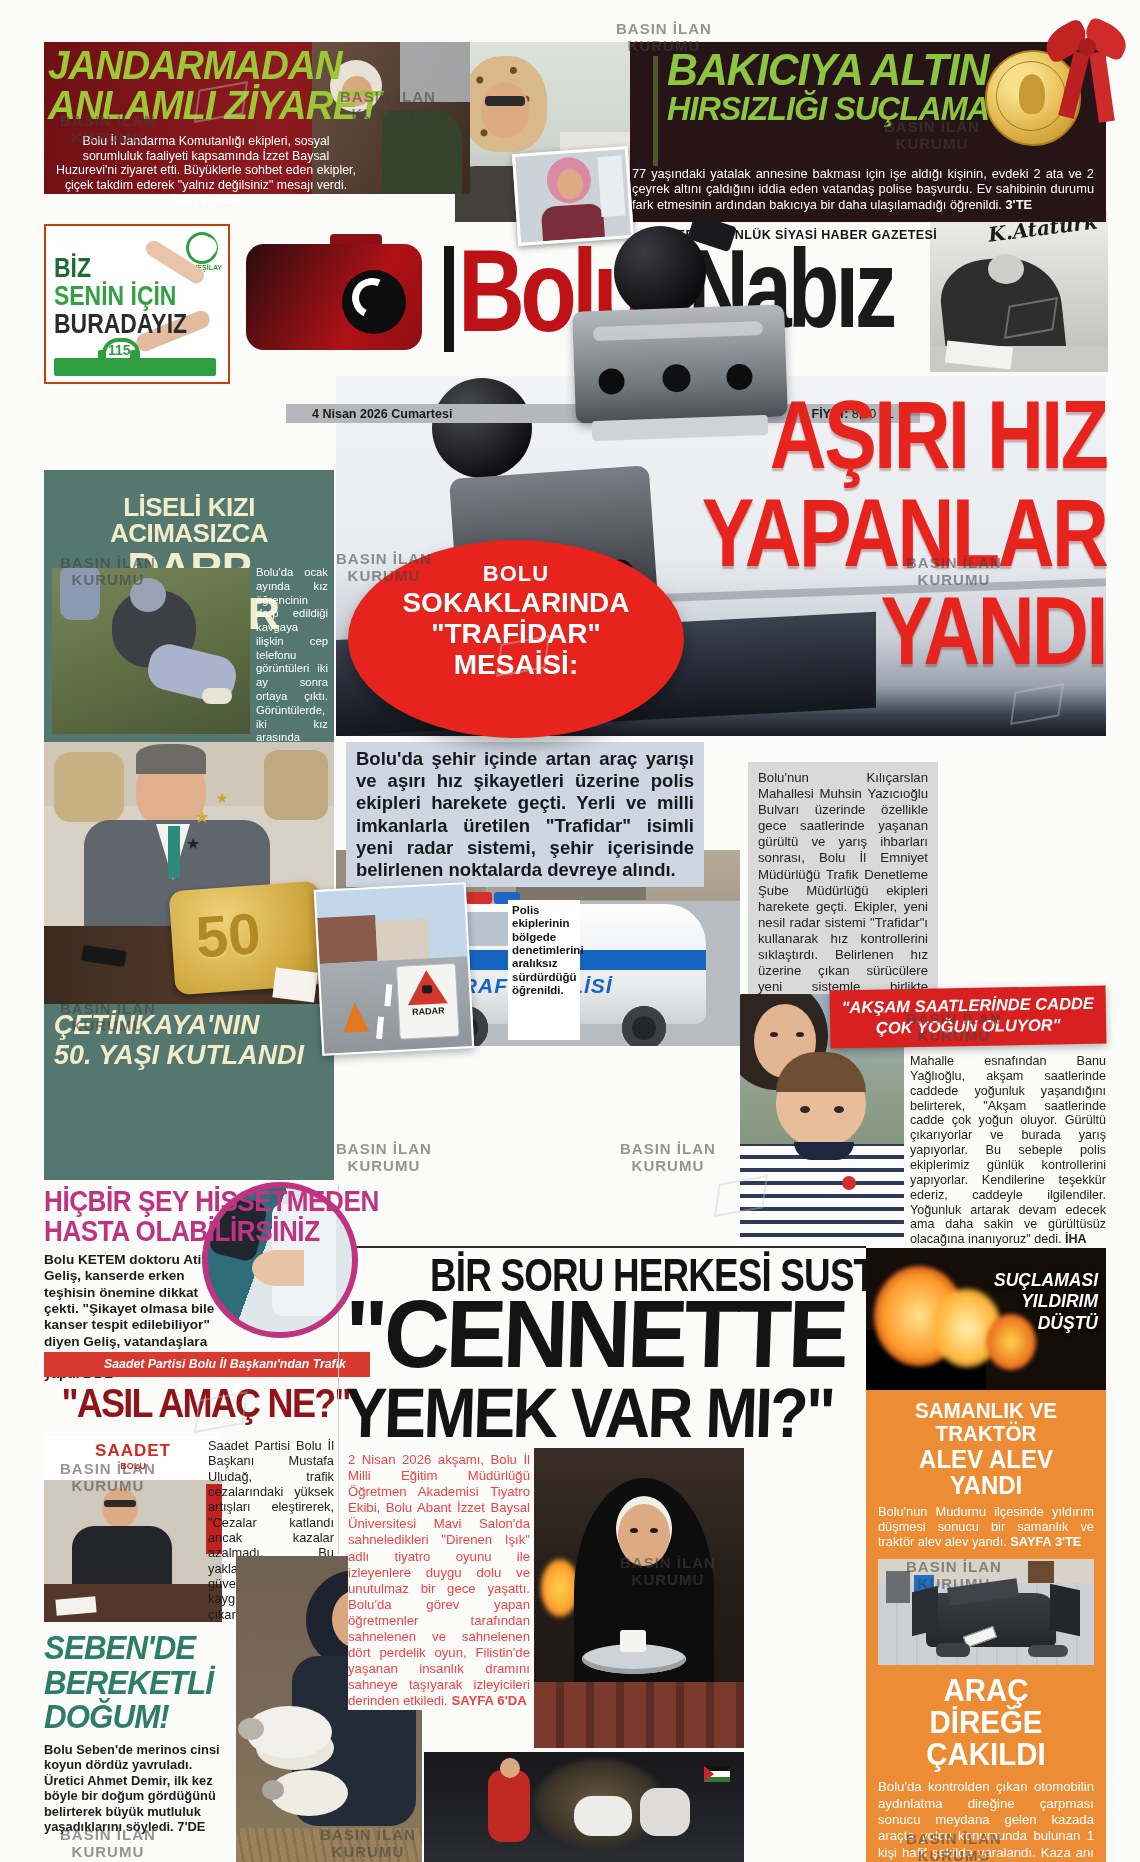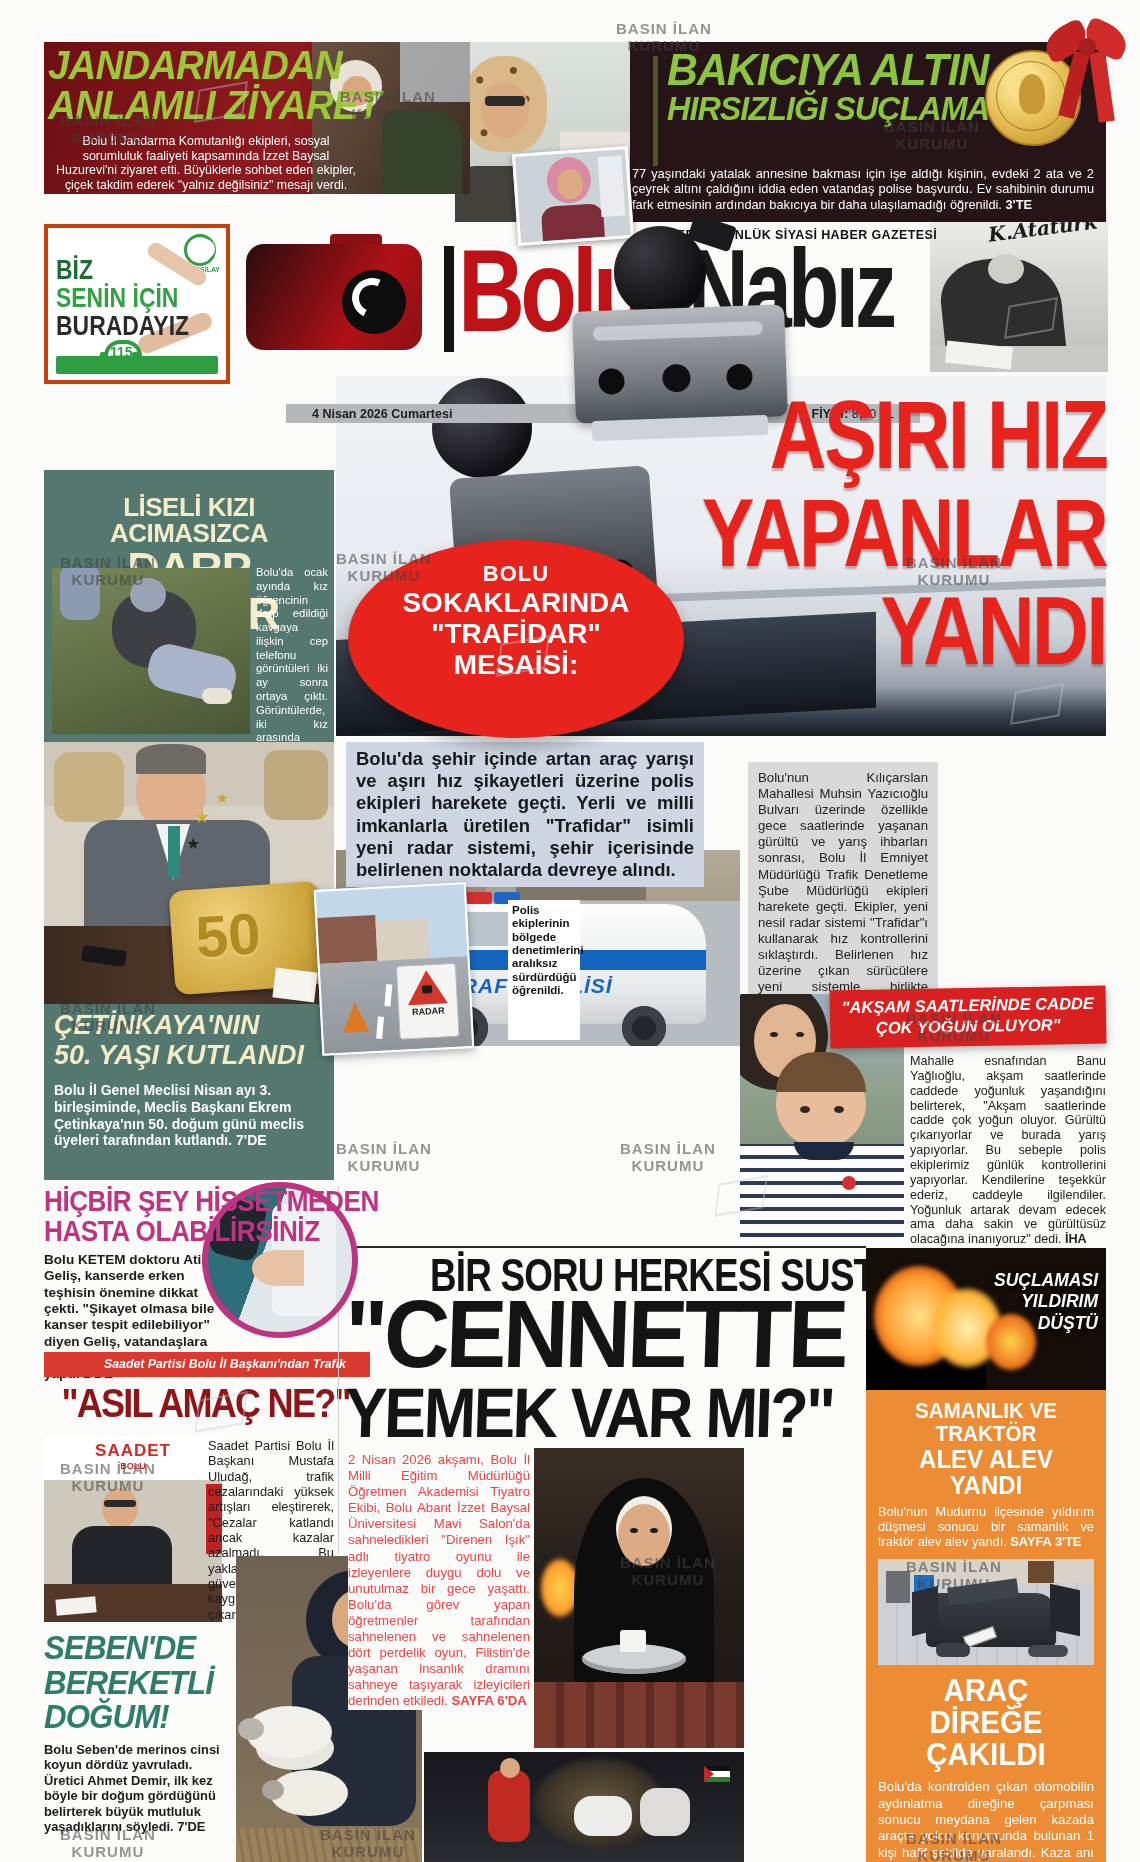--- a/index.html
+++ b/index.html
@@ -90,21 +90,21 @@
       <div class="s" style="right:4px;top:6px;width:24px;height:60px;background:#e9edf0;"></div>
     </div>
   </section>
 
   <div class="s" style="left:1044px;top:26px;width:44px;height:30px;border-radius:60% 20% 60% 20%;background:#c12323;transform:rotate(-28deg);z-index:5;"></div>
   <div class="s" style="left:1084px;top:24px;width:44px;height:30px;border-radius:20% 60% 20% 60%;background:#d02a2a;transform:rotate(26deg);z-index:5;"></div>
   <div class="s" style="left:1078px;top:38px;width:18px;height:18px;border-radius:50%;background:#a81d1d;z-index:6;"></div>
   <div class="s" style="left:1066px;top:52px;width:16px;height:66px;background:#bb2020;transform:rotate(14deg);z-index:4;"></div>
   <div class="s" style="left:1094px;top:52px;width:16px;height:70px;background:#cf2a2a;transform:rotate(-8deg);z-index:4;"></div>
 
-  <section class="abs" style="left:44px;top:224px;width:186px;height:160px;background:#fff;border:4px solid #c2410c;box-sizing:border-box;">
+  <section class="abs" style="left:44px;top:224px;width:186px;height:160px;background:#fff;border:2px solid #c2410c;box-sizing:border-box;">
     <div class="s" style="right:10px;top:6px;width:26px;height:26px;border-radius:50%;border:3px solid #2f9e41;">
       <div class="s" style="left:8px;top:2px;width:20px;height:20px;border-radius:50%;background:#fff;"></div>
     </div>
     <div class="s" style="right:6px;top:38px;font-size:7px;font-weight:700;color:#2f9e41;">YEŞİLAY</div>
     <div class="s" style="left:96px;top:28px;width:66px;height:16px;border-radius:8px;background:#e8c4a8;transform:rotate(32deg);"></div>
     <div class="s" style="left:88px;top:96px;width:78px;height:18px;border-radius:9px;background:#e3bb9e;transform:rotate(-22deg);"></div>
     <div class="abs" style="left:8px;top:28px;font-weight:900;transform:scaleX(.85);transform-origin:0 0;line-height:1.04;">
       <div style="font-size:27px;color:#1d6b33;">BİZ</div>
       <div style="font-size:27px;color:#34a043;">SENİN İÇİN</div>
       <div style="font-size:27px;color:#2b2b2b;">BURADAYIZ</div>
@@ -191,24 +191,20 @@
       <div style="position:absolute;left:24px;top:14px;font-size:58px;font-weight:900;color:#b28a22;text-shadow:0 2px 2px #e9cf7c;">50</div>
     </div>
     <div class="s" style="right:18px;bottom:4px;width:42px;height:30px;background:#f6f4ee;transform:rotate(7deg);"></div>
   </div>
 
   <section class="abs" style="left:44px;top:1004px;width:290px;height:176px;background:#54786f;">
     <div class="abs cream" style="left:10px;top:6px;line-height:1.08;font-style:italic;transform:scaleX(.96);transform-origin:0 0;">
       <div style="font-size:28px;">ÇETİNKAYA'NIN</div>
       <div style="font-size:28px;">50. YAŞI KUTLANDI</div>
     </div>
-    <div class="abs" style="left:10px;top:78px;width:272px;font-size:14px;font-weight:700;line-height:1.2;color:#fff;">
-      <span>Bolu İl Genel Meclisi Nisan ayı 3. birleşiminde, Meclis Başkanı Ekrem Çetinkaya'nın 50. doğum günü meclis üyeleri tarafından kutlandı.</span>
-      <b>7'DE</b>
-    </div>
   </section>
 
   <div class="abs" style="left:44px;top:1186px;font-weight:900;color:#bf3480;line-height:1.04;letter-spacing:-.5px;transform:scaleX(.9);transform-origin:0 0;z-index:5;white-space:nowrap;">
     <div style="font-size:29px;">HİÇBİR ŞEY HİSSETMEDEN</div>
     <div style="font-size:29px;">HASTA OLABİLİRSİNİZ</div>
   </div>
   <div class="abs" style="left:44px;top:1252px;width:176px;font-size:13.6px;font-weight:700;line-height:1.2;color:#1c1c1c;">
     <span>Bolu KETEM doktoru Atike Geliş, kanserde erken teşhisin önemine dikkat çekti. "Şikayet olmasa bile kanser tespit edilebiliyor" diyen Geliş, vatandaşlara ücretsiz tarama çağrısı yaptı.</span>
     <b>2'DE</b>
   </div>

